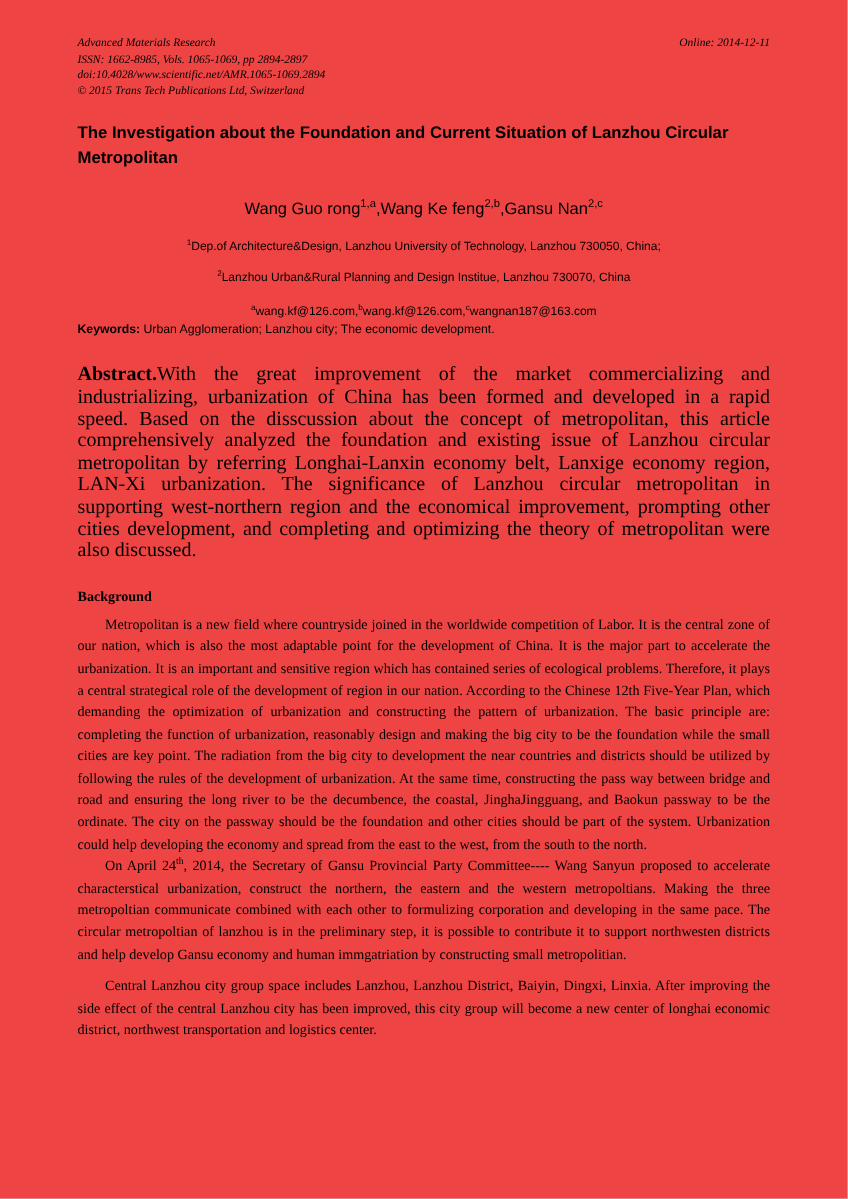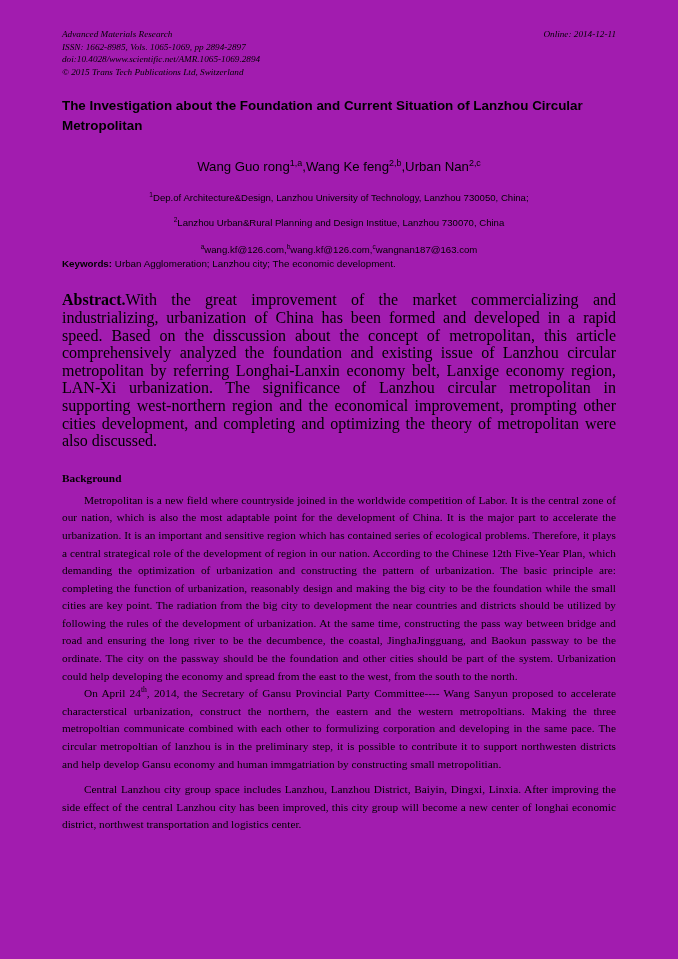--- a/index.html
+++ b/index.html
@@ -3,21 +3,21 @@
 <meta charset="utf-8">
 <style>
   html, body {
     margin: 0;
     padding: 0;
     background: #d9d9d9;
   }
   .page {
     width: 678px;
     height: 959px;
-    background: #a21caf;
+    background: #ef4444;
     margin: 0 auto;
     position: relative;
     box-sizing: border-box;
     padding: 28px 62px 24px 62px;
     font-family: "Liberation Serif", serif;
     color: #000000;
     overflow: hidden;
   }
   .header-row {
     display: flex;
@@ -112,21 +112,21 @@
       <div>ISSN: 1662-8985, Vols. 1065-1069, pp 2894-2897</div>
       <div>doi:10.4028/www.scientific.net/AMR.1065-1069.2894</div>
       <div>© 2015 Trans Tech Publications Ltd, Switzerland</div>
     </div>
     <div class="header-right">Online: 2014-12-11</div>
   </div>
 
   <div class="title">The Investigation about the Foundation and Current Situation of Lanzhou Circular Metropolitan</div>
 
   <div class="authors">
-    <span>Wang Guo rong</span><sup>1,a</sup><span>,</span><span>Wang Ke feng</span><sup>2,b</sup><span>,</span><span>Urban Nan</span><sup>2,c</sup>
+    <span>Wang Guo rong</span><sup>1,a</sup><span>,</span><span>Wang Ke feng</span><sup>2,b</sup><span>,</span><span>Gansu Nan</span><sup>2,c</sup>
   </div>
 
   <div class="affil">
     <sup>1</sup><span>Dep.of Architecture&amp;Design, Lanzhou University of Technology, Lanzhou 730050, China;</span>
   </div>
 
   <div class="affil affil2">
     <sup>2</sup><span>Lanzhou Urban&amp;Rural Planning and Design Institue, Lanzhou 730070, China</span>
   </div>
 

